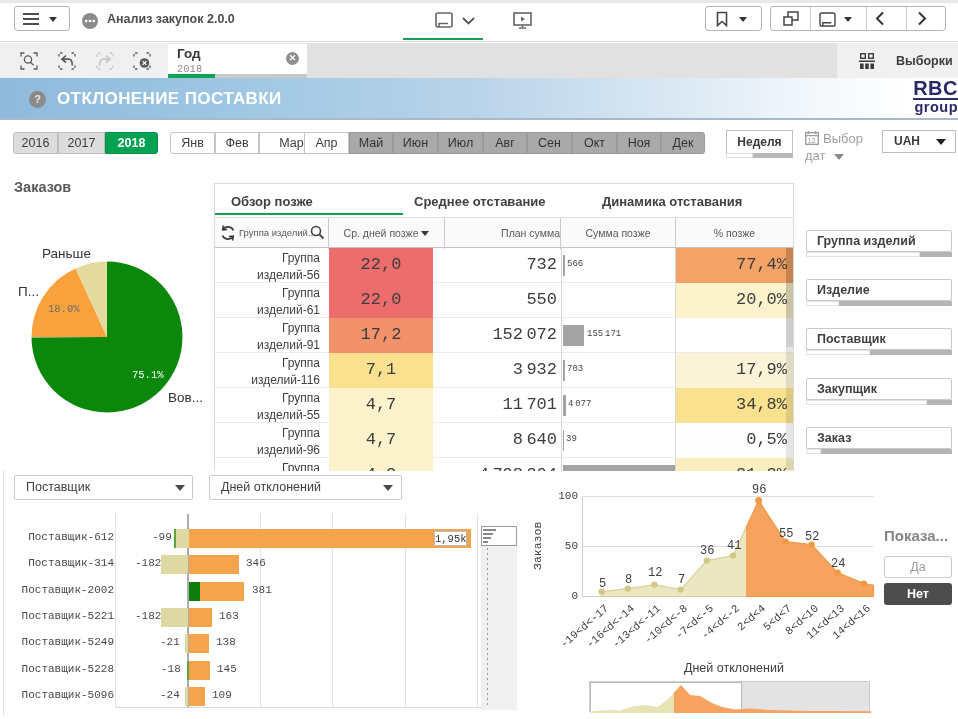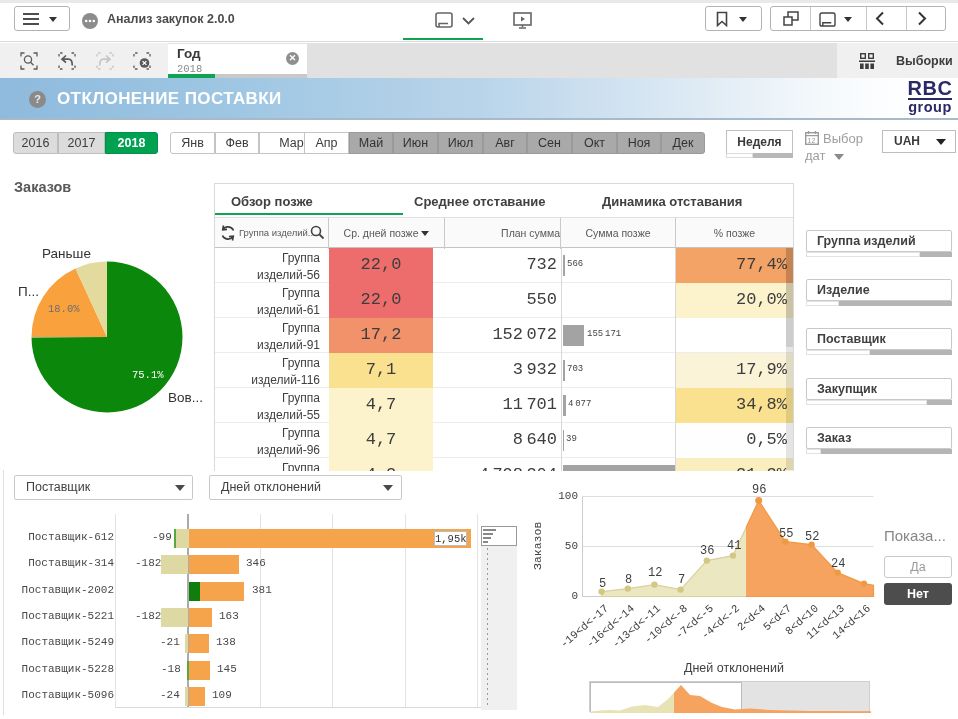--- a/index.html
+++ b/index.html
@@ -30,21 +30,21 @@
 #seltab .pg i { position:absolute; left:0; top:0; bottom:0; width:47px; background:#0fa352; }
 .selicon { top:52px; }
 #vyborki { left:168px; top:0; width:790px; height:35px; }
 
 
 #bluehdr { left:0; top:78px; width:958px; height:42px;
   background:linear-gradient(90deg,#8fbadd 0%,#9fc7e3 25%,#b9d4ea 50%,#ddeaf4 72%,#f5f9fc 86%,#fff 95%); border-bottom:2px solid #a8bac9; }
 #qcirc { left:29px; top:91px; width:17px; height:17px; border-radius:50%; background:#8a8a8a;
   color:#e8e8e8; font-size:11px; font-weight:bold; text-align:center; line-height:17px; }
 #htitle { left:57px; top:89px; font-size:17px; font-weight:bold; color:#fff; letter-spacing:0.4px; }
-#rbclogo { left:902px; top:78px; width:56px; height:52px; background:transparent; text-align:center; }
+#rbclogo { left:902px; top:78px; width:56px; height:52px; background:transparent; text-align:right; }
 #rbclogo .r1 { font-weight:bold; color:#2b2a66; font-size:20px; line-height:19px; margin-top:1px;
   border-bottom:2.5px solid #2b2a66; display:inline-block; letter-spacing:0.5px; }
 #rbclogo .r2 { font-weight:bold; color:#2b2a66; font-size:14.5px; line-height:14px; margin-top:0px; letter-spacing:0.5px; }
 
 
 .fbtn { position:absolute; top:132px; height:22px; font-size:12.5px; color:#3c3c3c;
   text-align:center; line-height:20px; border:1px solid #bdbdbd; background:#dcdcdc; }
 .fbtn.white { background:#fff; border-color:#c4c4c4; }
 .fbtn.gray { background:#a9a9a9; border-color:#9a9a9a; color:#333; }
 .fbtn.green { background:#00a151; border-color:#00914a; color:#fff; font-weight:bold; }
@@ -92,21 +92,21 @@
   border-radius:2px; }
 .ddown span { position:absolute; left:11px; top:4px; font-size:12.5px; color:#404040; }
 .ddown .arr { position:absolute; top:9px; width:0; height:0; border-left:5px solid transparent;
   border-right:5px solid transparent; border-top:6px solid #4a4a4a; }
 .blabel { position:absolute; width:114px; text-align:right; font-family:"Liberation Mono", monospace;
   font-size:11px; color:#484848; }
 .nlabel { position:absolute; font-family:"Liberation Mono", monospace; font-size:11px; color:#484848; }
 .hbar { position:absolute; height:19px; }
 
 
-#pokaza { left:884px; top:527px; font-size:15px; font-weight:normal; color:#868686; }
+#pokaza { left:884px; top:527px; font-size:15px; font-weight:bold; color:#868686; }
 #btnda { left:884px; top:556px; width:68px; height:22px; background:#fff; border:1px solid #c9c9c9;
   border-radius:3px; font-size:12.5px; color:#9a9a9a; text-align:center; line-height:20px; }
 #btnnet { left:884px; top:583px; width:68px; height:22px; background:#4d4d4d; border-radius:3px;
   font-size:12.5px; font-weight:bold; color:#fff; text-align:center; line-height:22px; }
 </style>
 </head>
 <body>
 
 <div id="topbar" class="abs"></div>
 <div id="hambtn" class="abs">

